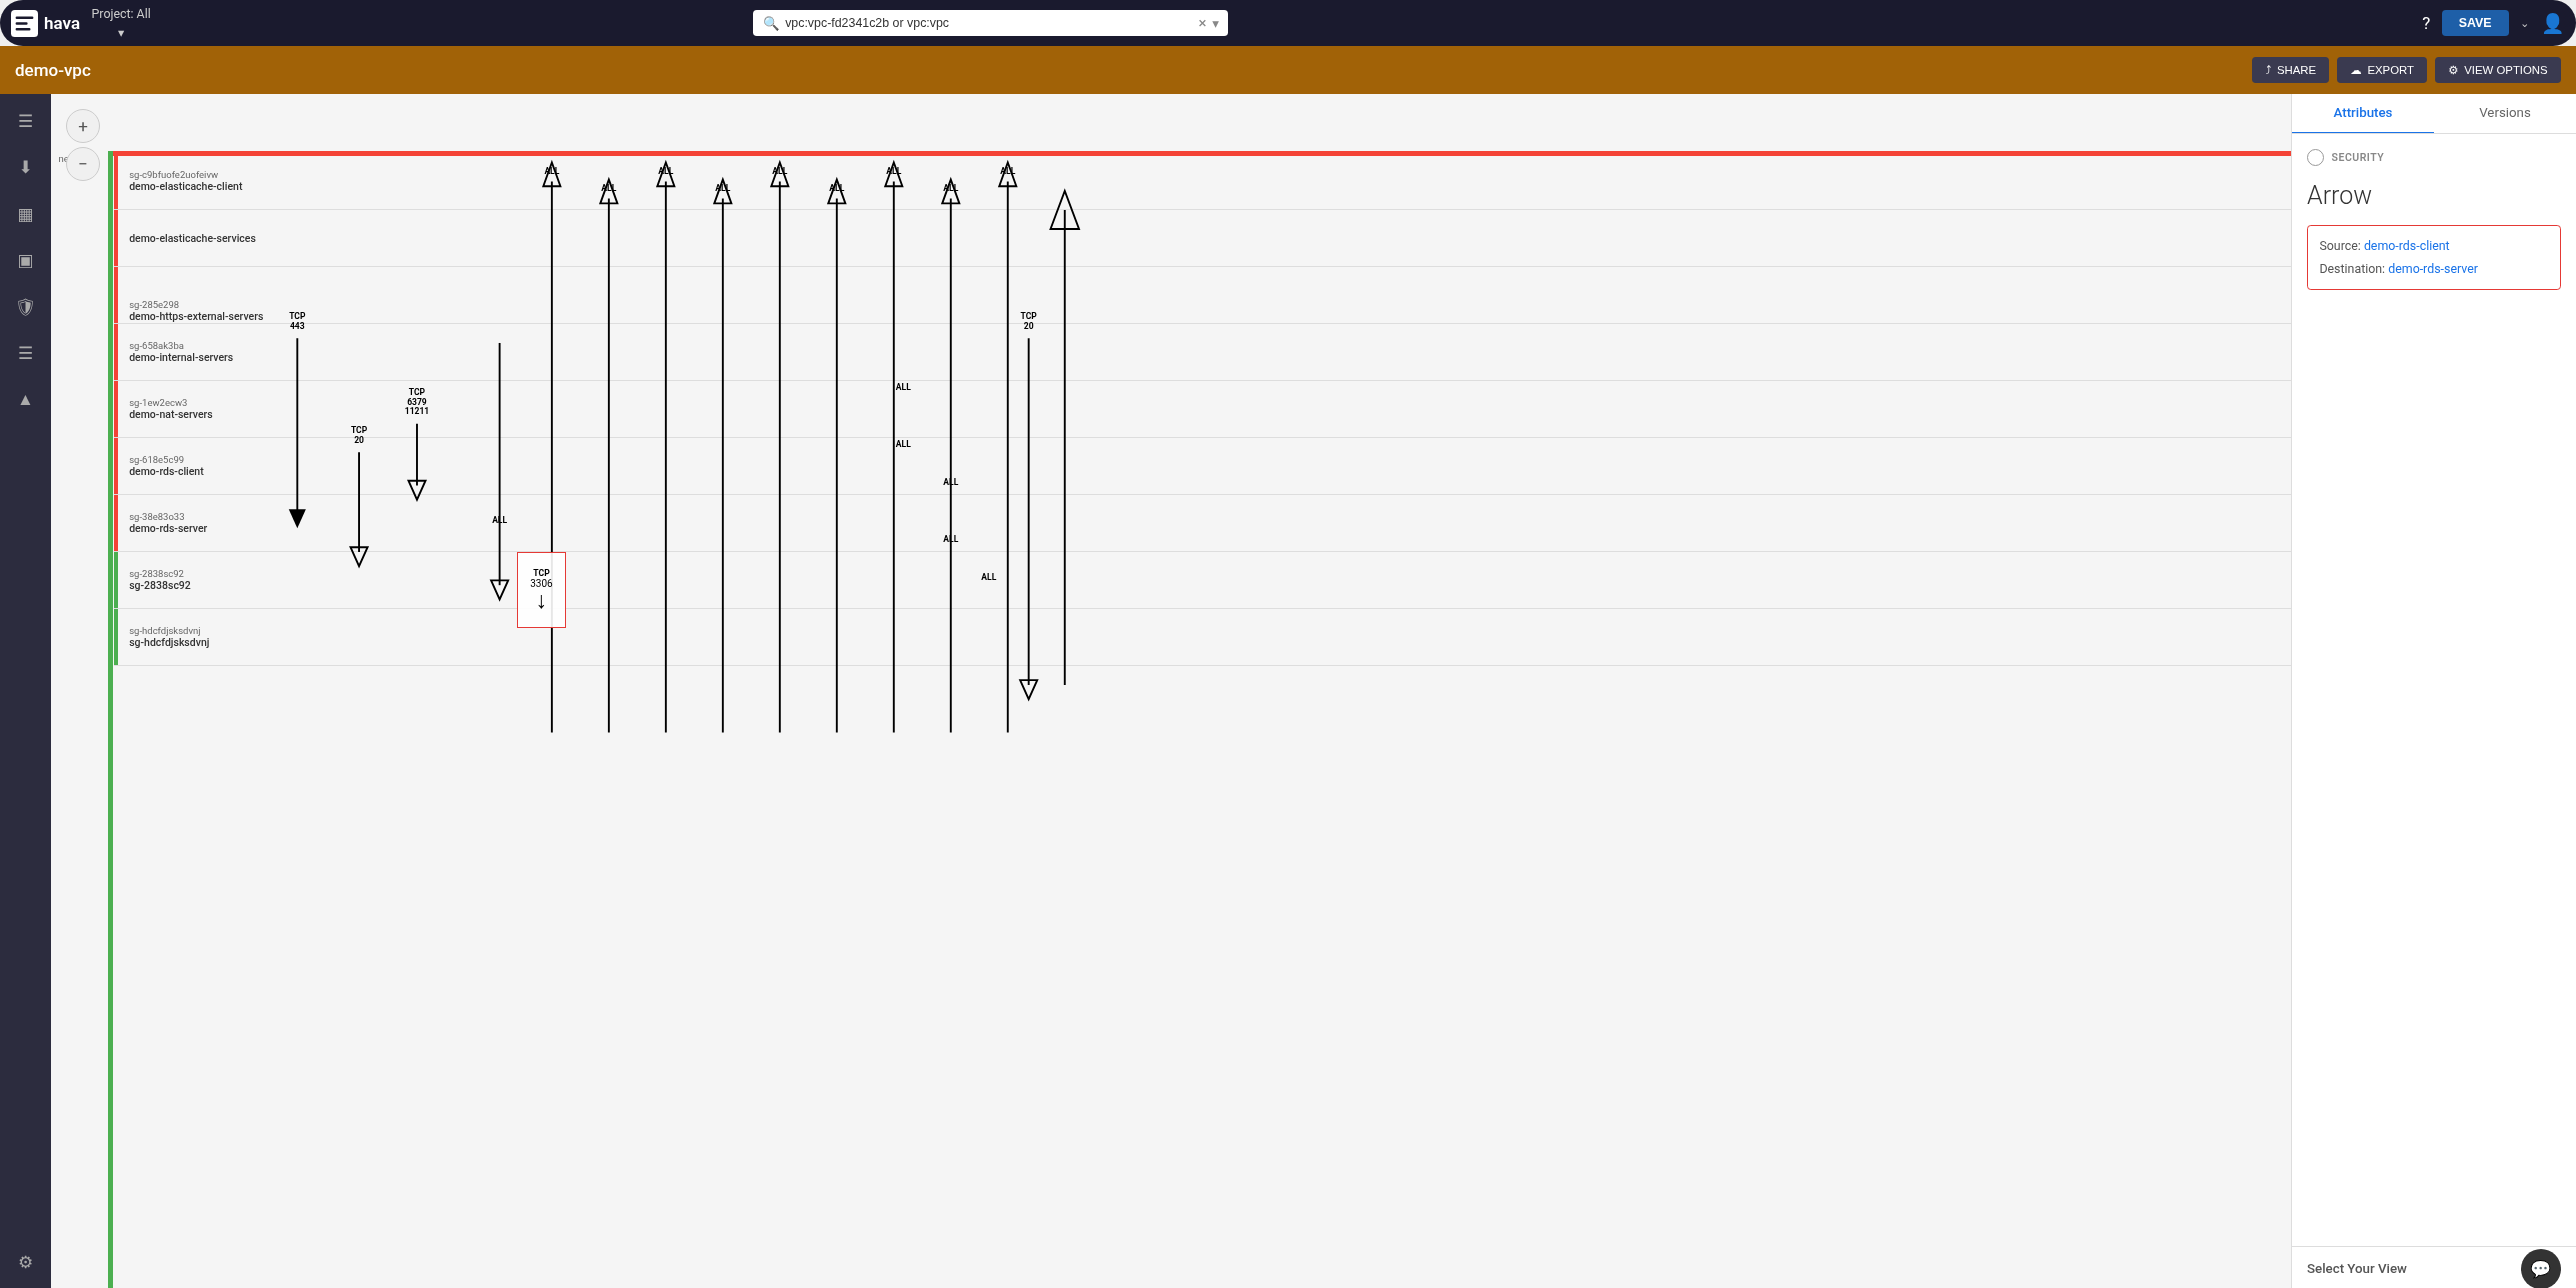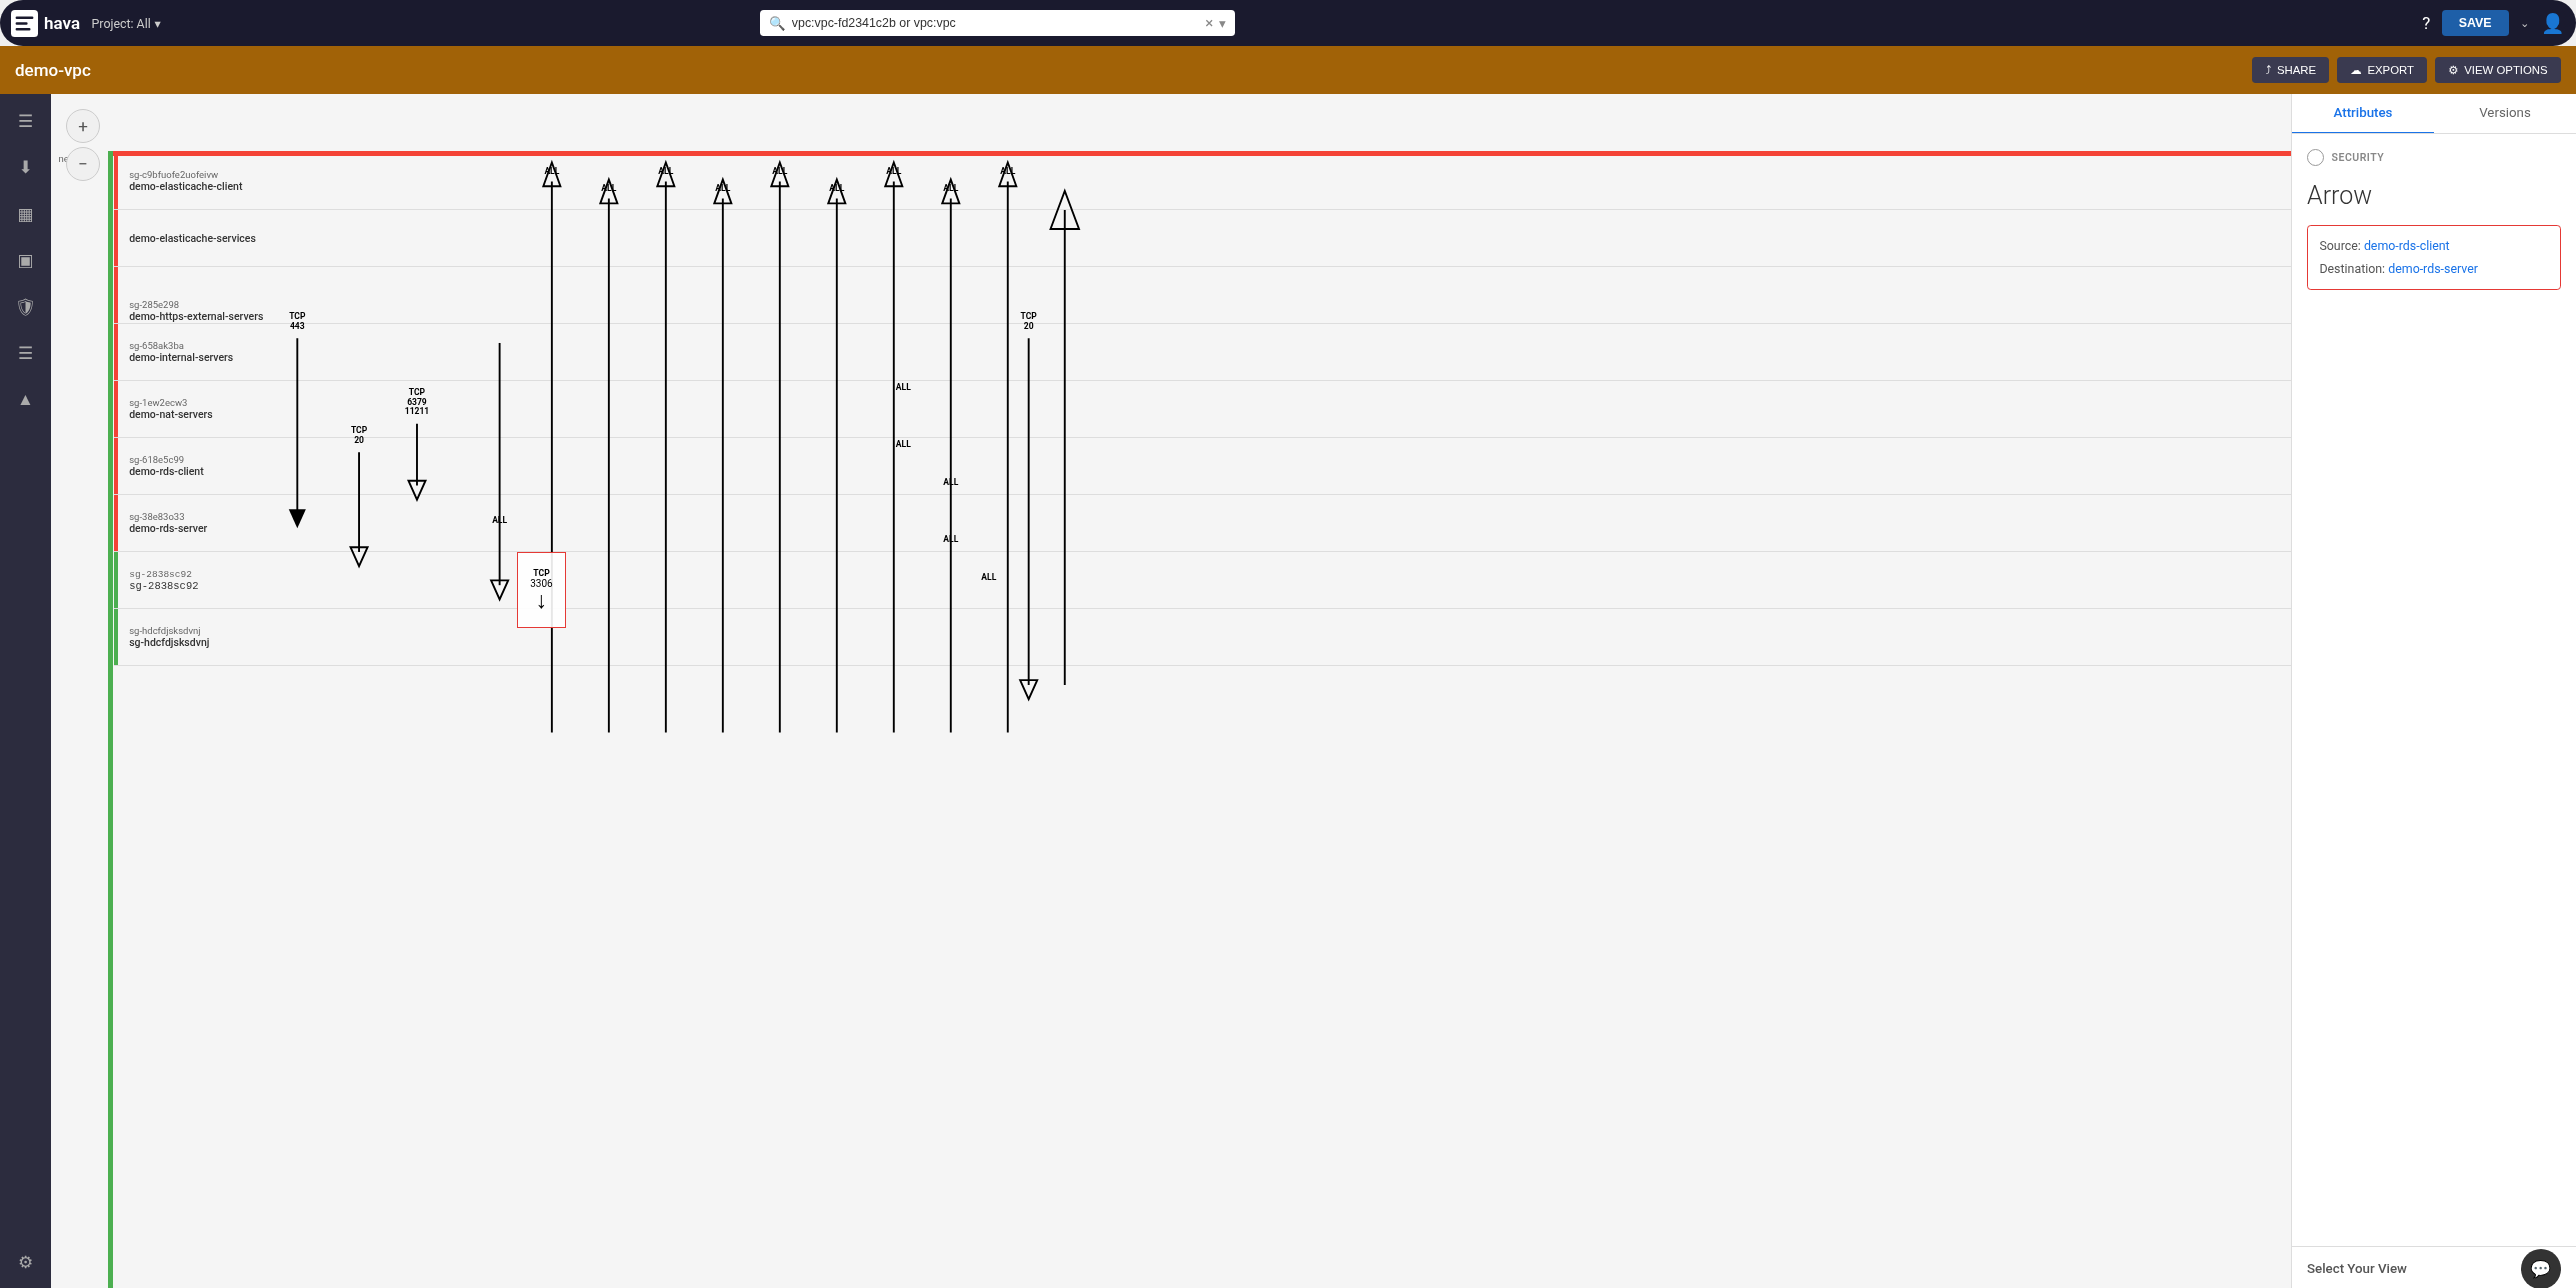--- a/index.html
+++ b/index.html
@@ -6,21 +6,21 @@
     body { font-family: -apple-system, BlinkMacSystemFont, 'Segoe UI', Roboto, sans-serif; background: #f0f0f0; overflow: hidden; }
 
     
     .top-nav {
       display: flex; align-items: center; background: #1a1a2e; height: 46px;
       padding: 0 11.4px; gap: 11.4px; z-index: 100; position: relative; border-radius: 23px;
     }
     .logo { display: flex; align-items: center; gap: 5.7px; color: white; font-size: 17px; font-weight: 600; }
     .logo-icon { width: 27px; height: 27px; }
     .project-selector {
-      color: #ccc; font-size: 12.4px; display: flex; align-items: center; gap: 3.8px; cursor: pointer;
+      color: #ccc; font-size: 12.4px; display: flex; align-items: center; gap: 3.8px; cursor: pointer; flex-direction: column;
     }
     .search-bar {
       flex: 1; max-width: 475px; margin: 0 auto; display: flex; align-items: center;
       background: white; border-radius: 3.8px; padding: 3.8px 9.5px; gap: 5.7px;
     }
     .search-bar input { border: none; outline: none; flex: 1; font-size: 12.4px; color: #333; }
     .search-icon { color: #888; font-size: 13.3px; }
     .search-clear { cursor: pointer; color: #888; font-size: 15px; }
     .search-dropdown { color: #888; cursor: pointer; font-size: 13.3px; }
     .nav-right { display: flex; align-items: center; gap: 11.4px; margin-left: auto; }
@@ -262,21 +262,21 @@
       </div>
       <div class="sg-row" style="height:57px;">
         <div style="position:absolute;left:0;top:0;width:3.8px;height:100%;background:#f44336;"></div>
         <div style="padding-left:7.6px;">
           <div class="sg-label">sg-38e83o33</div>
           <div class="sg-name">demo-rds-server</div>
         </div>
       </div>
       <div class="sg-row" style="height:57px;">
         <div style="position:absolute;left:0;top:0;width:3.8px;height:100%;background:#4caf50;"></div>
-        <div style="padding-left:7.6px;font-family:Liberation Mono, monospace;">
+        <div style="padding-left:7.6px;">
           <div class="sg-label">sg-2838sc92</div>
           <div class="sg-name">sg-2838sc92</div>
         </div>
       </div>
       <div class="sg-row" style="height:57px;">
         <div style="position:absolute;left:0;top:0;width:3.8px;height:100%;background:#4caf50;"></div>
         <div style="padding-left:7.6px;">
           <div class="sg-label">sg-hdcfdjsksdvnj</div>
           <div class="sg-name">sg-hdcfdjsksdvnj</div>
         </div>

